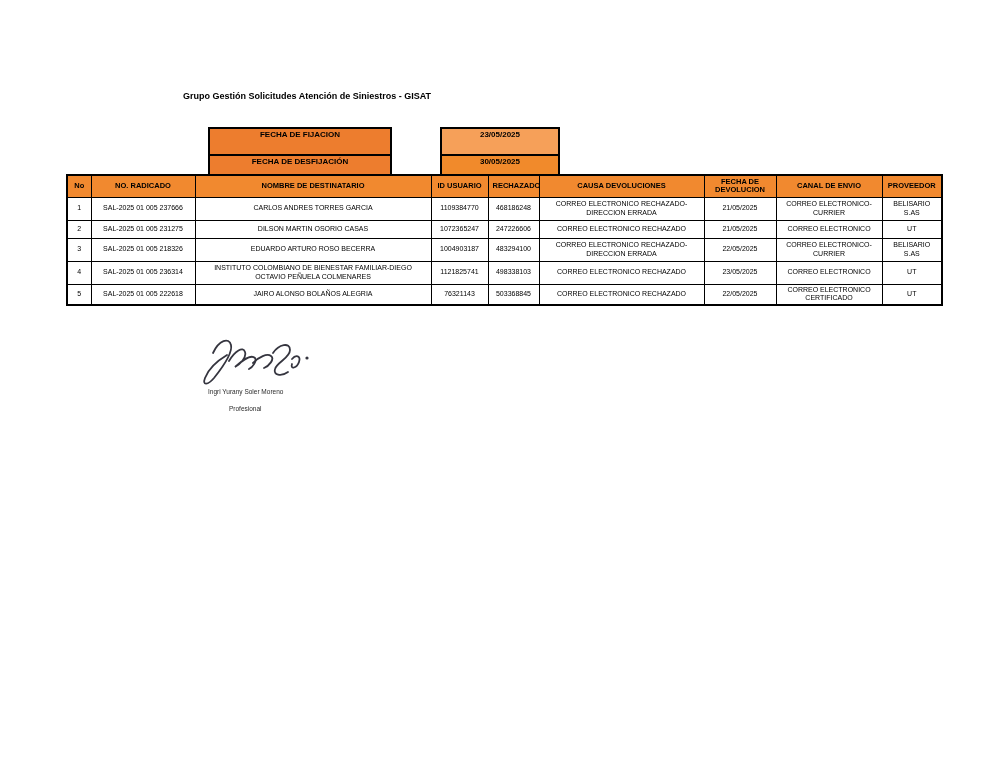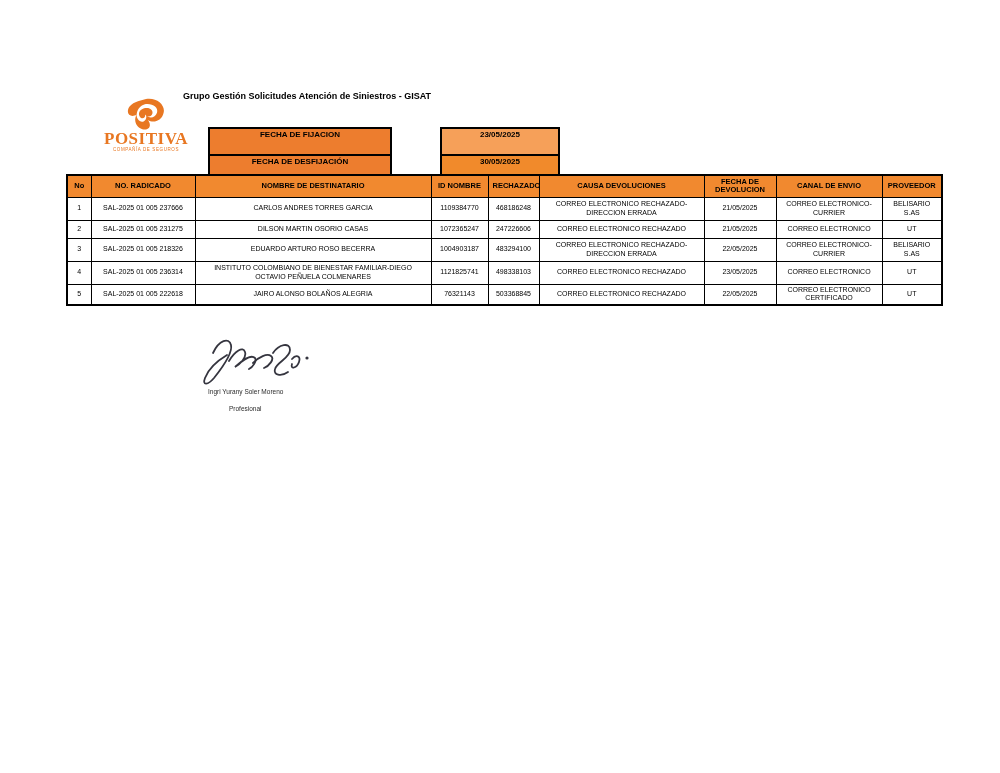--- a/index.html
+++ b/index.html
@@ -43,29 +43,20 @@
 </style>
 </head>
 <body>
 
 <div id="page">
 
   <div class="title-block">
     <div class="title-line">Grupo Gestión Solicitudes Atención de Siniestros - GISAT</div>
   </div>
 
-  <div class="logo">
-    <svg class="logo-mark" viewBox="0 0 50 36" xmlns="http://www.w3.org/2000/svg">
-      <path d="M25,1 C37,-1 47,8 44,17 C42,25 33,28 27,24 C32,30 28,36 21,34 C14,32 11,24 15,18 C9,22 3,18 6,11 C9,5 17,3 25,1 Z" fill="#E87722"></path>
-      <path d="M23,7 C31,5 39,10 37,16 C35,22 28,23 25,18 C27,25 20,29 16,23 C13,18 16,9 23,7 Z" fill="#ffffff"></path>
-      <path d="M24,11 C29,10 33,13 32,17 C31,21 26,21 24,18 C25,22 20,24 18,20 C16,16 19,12 24,11 Z" fill="#E87722"></path>
-    </svg>
-    <div class="logo-brand">POSITIVA</div>
-    <div class="logo-tagline">COMPAÑÍA DE SEGUROS</div>
-  </div>
 
   <div class="fix-labels">
     <div class="fix-row">FECHA DE FIJACION</div>
     <div class="fix-row">FECHA DE DESFIJACIÓN</div>
   </div>
   <div class="fix-dates">
     <div class="fix-row d0">23/05/2025</div>
     <div class="fix-row d1">30/05/2025</div>
   </div>
 
@@ -79,21 +70,21 @@
         <col style="width: 165px;">
         <col style="width: 72px;">
         <col style="width: 106px;">
         <col style="width: 60px;">
       </colgroup>
     <thead>
       <tr id="header-row">
           <th>No</th>
           <th>NO. RADICADO</th>
           <th>NOMBRE DE DESTINATARIO</th>
-          <th>ID NOMBRE</th>
+          <th>ID USUARIO</th>
           <th>RECHAZADO</th>
           <th>CAUSA DEVOLUCIONES</th>
           <th>FECHA DE DEVOLUCION</th>
           <th>CANAL DE ENVIO</th>
           <th>PROVEEDOR</th>
         </tr>
     </thead>
     <tbody id="table-body">
         <tr class="h23">
           <td>1</td>

